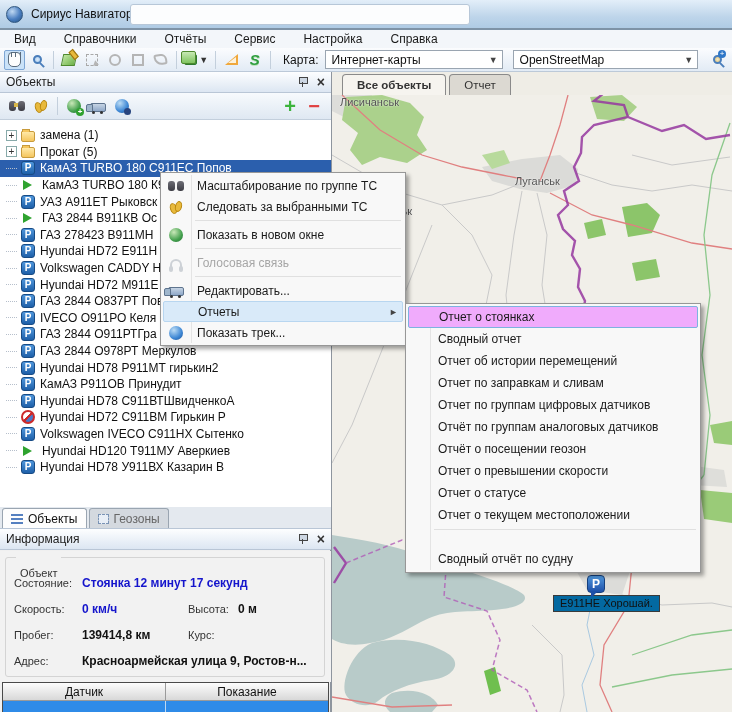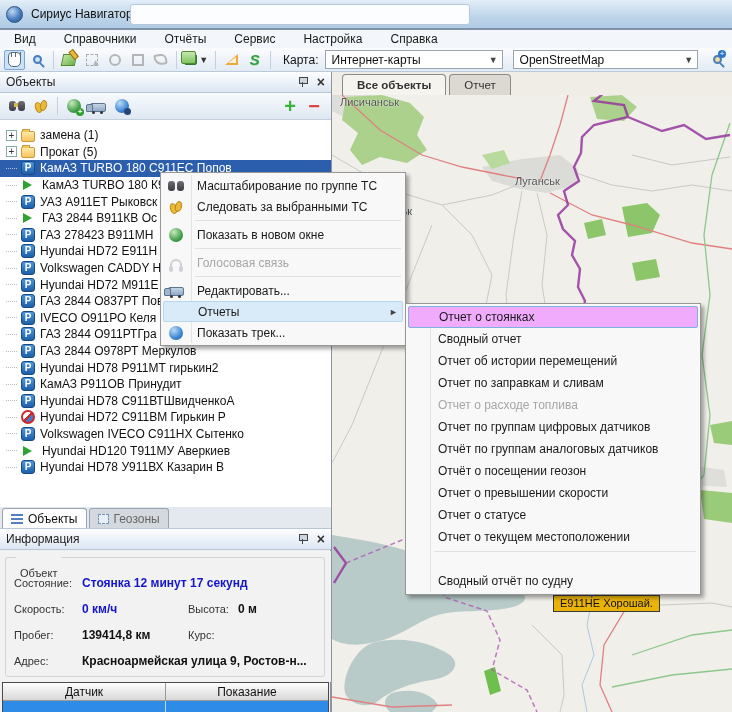--- a/index.html
+++ b/index.html
@@ -150,21 +150,21 @@
   .map-panel{position:absolute;left:331px;top:72px;width:401px;height:640px;background:#EFEDE6;border-left:1px solid #8E959E;}
   .map-tabs{position:absolute;left:0;top:0;width:401px;height:23px;display:flex;align-items:flex-end;padding-left:10px;background:#EFEDE6;}
   .mtab{height:21px;display:flex;align-items:center;padding:0 14px;border:1px solid #8A8A8A;border-bottom:none;border-radius:4px 4px 0 0;margin-right:3px;background:#DCD9D2;color:#333;font-size:11.5px;}
   .mtab.active{background:#F6F4EF;font-weight:bold;}
   .map-area{position:absolute;left:0;top:23px;width:401px;height:617px;overflow:hidden;background:#F1EFE9;}
   .map-label{position:absolute;color:#555;font-size:11px;white-space:nowrap;text-shadow:0 0 2px #fff;}
   .map-marker{position:absolute;left:255px;top:480px;width:18px;height:18px;border-radius:4px;
     background:linear-gradient(#4F97DC,#1D4FA8);border:1px solid #16407E;color:#fff;font-weight:bold;font-size:12px;
     display:flex;align-items:center;justify-content:center;z-index:5;}
   .map-marker::after{content:"";position:absolute;left:3px;bottom:-6px;border-top:7px solid #1D4FA8;border-right:7px solid transparent;}
-  .map-tooltip{position:absolute;left:221px;top:500px;background:#eab308;border:1px solid #3A3A3A;padding:1px 6px 2px;font-size:11px;color:#111;z-index:4;white-space:nowrap;}
+  .map-tooltip{position:absolute;left:221px;top:500px;background:#0369a1;border:1px solid #3A3A3A;padding:1px 6px 2px;font-size:11px;color:#111;z-index:4;white-space:nowrap;}
 
   
   .ctx-menu{position:absolute;left:160px;top:172px;width:246px;background:#F8F8F8;border:1px solid #979797;
     box-shadow:3px 3px 4px rgba(0,0,0,.35);padding:2px;z-index:20;}
   .ctx-menu::before{content:"";position:absolute;left:30px;top:2px;bottom:2px;width:1px;background:#E4E4E4;}
   .menu-row{height:21px;display:flex;align-items:center;position:relative;padding-right:4px;}
   .menu-row .menu-icon{width:26px;flex:0 0 26px;display:flex;align-items:center;justify-content:center;}
   .menu-row .menu-label{padding-left:8px;color:#1A1A1A;font-size:12px;white-space:nowrap;}
   .menu-row .menu-arrow{margin-left:auto;font-size:9px;color:#444;}
   .menu-row.disabled .menu-label{color:#A6A6A6;}
@@ -672,24 +672,20 @@
     <div class="menu-row">
       <span class="menu-icon"></span>
       <span class="menu-label">Отчет об истории перемещений</span>
     </div>
 
     <div class="menu-row">
       <span class="menu-icon"></span>
       <span class="menu-label">Отчет по заправкам и сливам</span>
     </div>
 
-    <div class="menu-row disabled">
-      <span class="menu-icon"></span>
-      <span class="menu-label">Отчет о расходе топлива</span>
-    </div>
 
     <div class="menu-row">
       <span class="menu-icon"></span>
       <span class="menu-label">Отчет по группам цифровых датчиков</span>
     </div>
 
     <div class="menu-row">
       <span class="menu-icon"></span>
       <span class="menu-label">Отчёт по группам аналоговых датчиков</span>
     </div>

